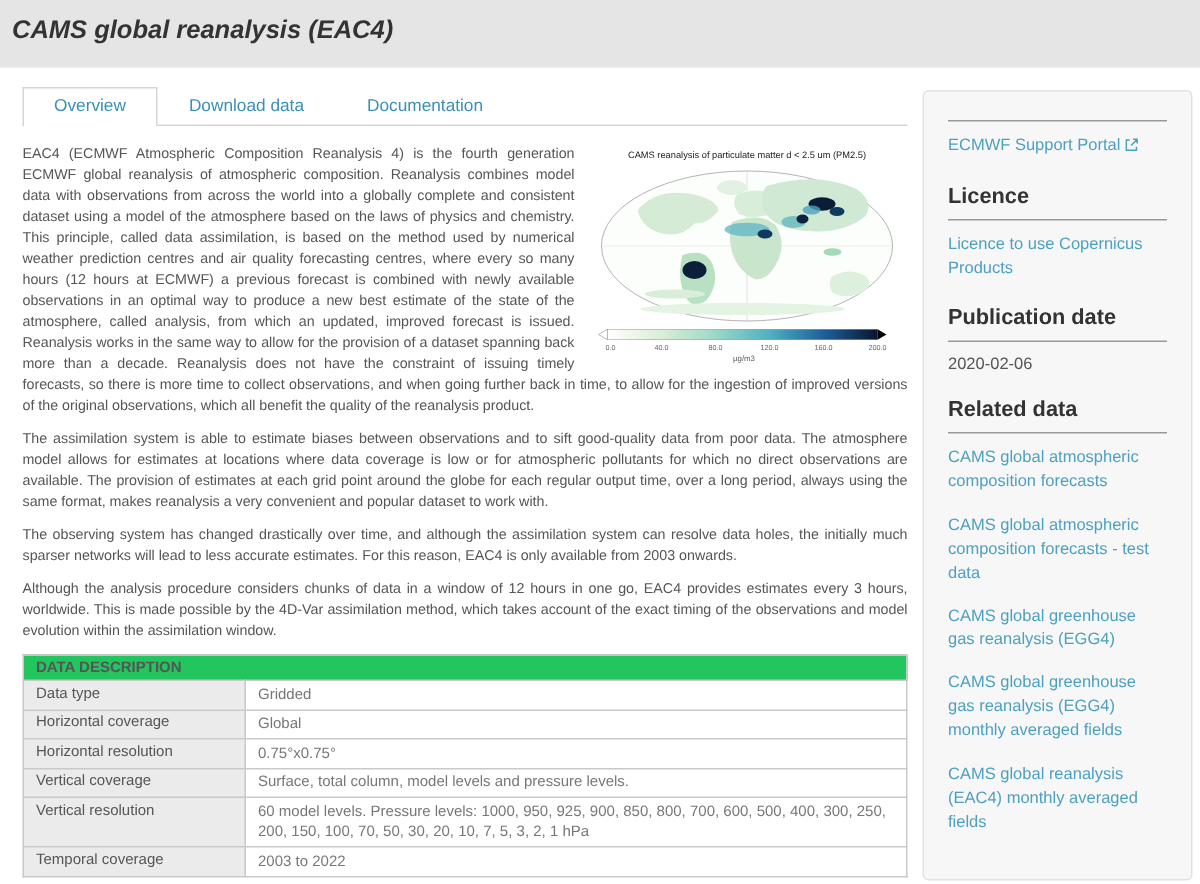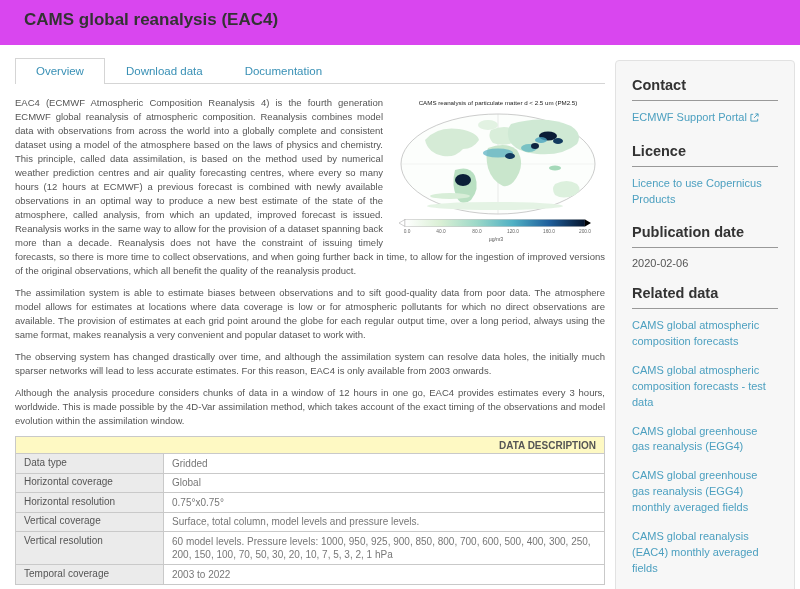--- a/index.html
+++ b/index.html
@@ -1,20 +1,20 @@
 <!DOCTYPE html>
 <html><head>
 <meta charset="utf-8">
 <style>
   * { margin:0; padding:0; box-sizing:border-box; }
   html,body { width:800px; height:589px; overflow:hidden; background:#fff;
     font-family:"Liberation Sans","DejaVu Sans",sans-serif; }
 
   
-  .header-band { background:#d946ef; height:45px; padding:10px 0 0 24px; }
+  .header-band { background:#e5e5e5; height:45px; padding:10px 0 0 8px;font-style:italic; }
   .page-title { font-size:17px; font-weight:bold; color:#333; }
 
   
   .content-row { display:flex; padding:0 5px 0 15px; align-items:flex-start; }
   .main-col { width:590px; flex:0 0 590px; }
   .side-col { width:180px; flex:0 0 180px; margin-left:10px; margin-top:15px; }
 
   
   .tabstrip { margin-top:13px; border-bottom:1px solid #d5d5d5; display:flex; }
   .tab { font-size:11.5px; color:#3990b5; padding:6px 20px 6px 20px; cursor:pointer;
@@ -26,21 +26,21 @@
   .overview p { font-size:9.5px; line-height:14px; color:#555; text-align:justify; margin-bottom:8px; }
   .overview p.note { font-style:italic; text-align:left; color:#555; margin-top:10px; }
 
   
   .figure-box { float:right; width:210px; height:146px; margin:0 0 6px 12px; background:#fff; }
   .figure-box svg { display:block; }
 
   
   table.datadesc { width:100%; border-collapse:collapse; margin-top:8px; font-size:10px; color:#666; }
   table.datadesc th, table.datadesc td { border:1px solid #c9c9c9; padding:2.5px 8px; text-align:left; vertical-align:top; }
-  table.datadesc th.caption { background:#fef9c3; color:#555; font-weight:bold; font-size:10px;text-align:right; }
+  table.datadesc th.caption { background:#22c55e; color:#555; font-weight:bold; font-size:10px; }
   table.datadesc td.lbl { background:#ebebeb; color:#555; font-weight:normal; width:148px; }
   table.datadesc td.val { background:#fff; color:#777; line-height:13.5px; }
 
   
   .sidebar { background:#f7f7f7; border:1px solid #e2e2e2; border-radius:4px; padding:12px 16px 16px 16px; }
   .sb-heading { font-size:14.5px; font-weight:bold; color:#333; margin-top:16px; }
   .sb-heading:first-child { margin-top:4px; }
   .sb-rule { border:none; border-top:1px solid #999; margin:7px 0 9px 0; }
   .sb-link { font-size:11px; color:#4da0c0; line-height:1.45; cursor:pointer; display:block; text-decoration:none; }
   .sb-text { font-size:11px; color:#555; }
@@ -155,21 +155,20 @@
           <td class="val">2003 to 2022</td>
         </tr>
       </tbody>
         </table>
     </div>
   </div>
 
   <div class="side-col">
     <div class="sidebar">
 
-      <div class="sb-heading">Contact</div>
       <hr class="sb-rule">
       <a class="sb-link"><span>ECMWF Support Portal</span><span class="ext-icon"><svg width="9" height="9" viewBox="0 0 10 10">
               <path d="M3.5 1.5 H1 V9 H8.5 V6.5 M6 1 H9 V4 M9 1 L4.5 5.5" fill="none" stroke="#4da0c0" stroke-width="1.1"></path>
             </svg></span></a>
 
       <div class="sb-heading">Licence</div>
       <hr class="sb-rule">
       <a class="sb-link">Licence to use Copernicus Products</a>
 
       <div class="sb-heading">Publication date</div>

